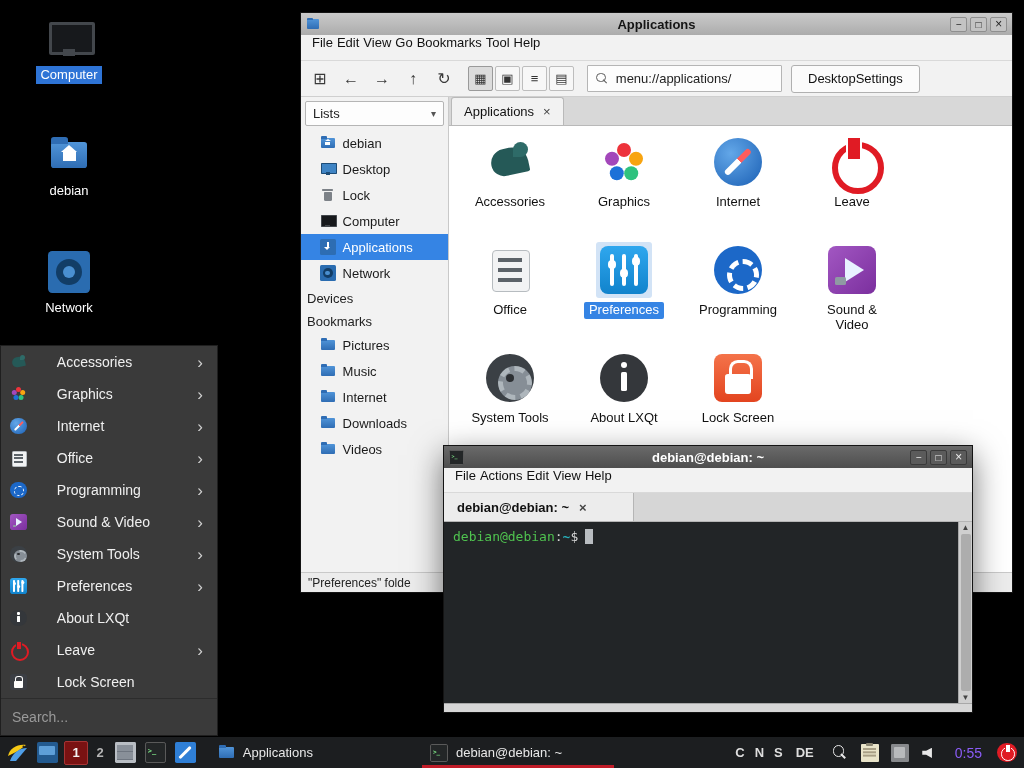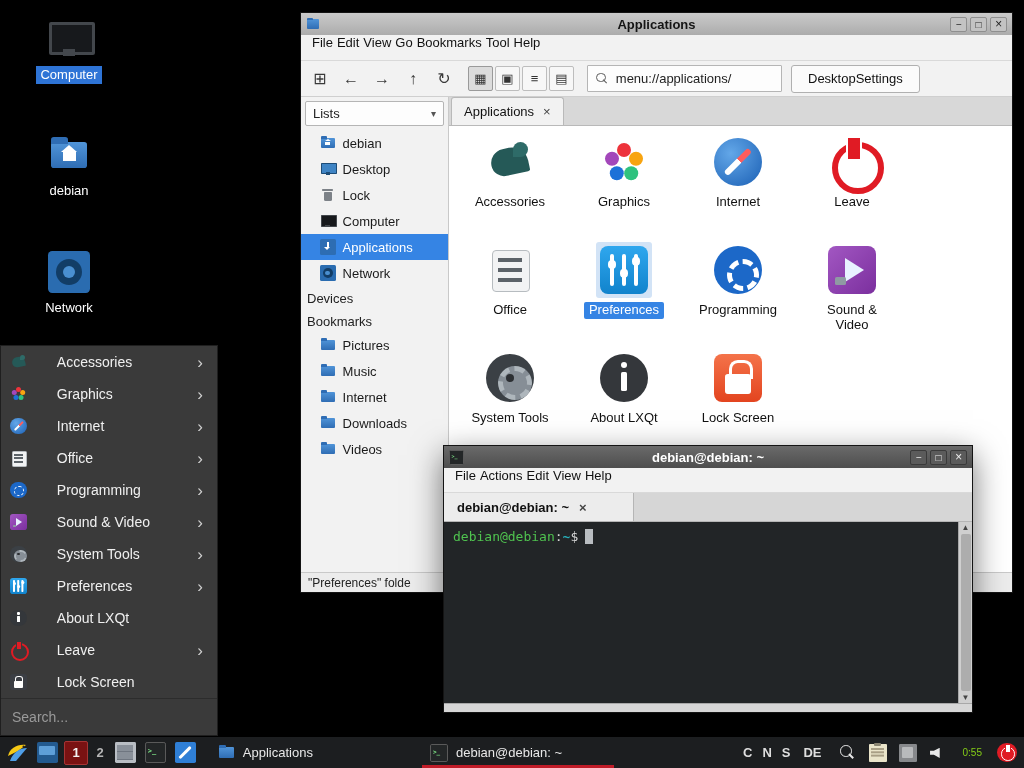--- a/index.html
+++ b/index.html
@@ -193,21 +193,21 @@
   .taskbar{position:absolute;left:0;top:736px;width:1024px;height:32px;background:#1c1e20;border-top:1px solid #000;display:flex;align-items:center;z-index:50;padding:0 4px;gap:4px}
   .tb-btn{width:26px;height:26px;display:flex;align-items:center;justify-content:center;flex:none}
   .ws{width:24px;height:24px;display:flex;align-items:center;justify-content:center;font-size:13px;font-weight:bold;border-radius:2px;flex:none}
   .ws1{background:#7a1212;color:#f5f5f5;border:1px solid #a63434}
   .ws2{color:#b5b5b5;width:16px}
   .task{display:flex;align-items:center;gap:8px;height:30px;padding:0 8px;color:#e8e8e8;font-size:13px;width:200px;white-space:nowrap;overflow:hidden;flex:none;margin-left:8px}
   .task.active{width:192px;box-shadow:inset 0 -3px 0 #c01c28}
   .tb-spacer{flex:1}
   .kbd{color:#dedede;font-weight:bold;font-size:13px;margin:0 3px}
   .kbd.layout{margin:0 9px 0 6px}
-  .clock{color:#84cc16;font-size:10px;margin:16px 8px}
+  .clock{color:#8b5cf6;font-size:14px;margin:16px 8px}
 </style>
 </head>
 <body>
 
 <div>
   <div class="desk-icon" style="left:27px;top:18px">
     <span class="ic ic-computer" style="font-size:14px"></span>
     <span class="dlabel sel">Computer</span>
   </div>
   <div class="desk-icon" style="left:27px;top:134px">

